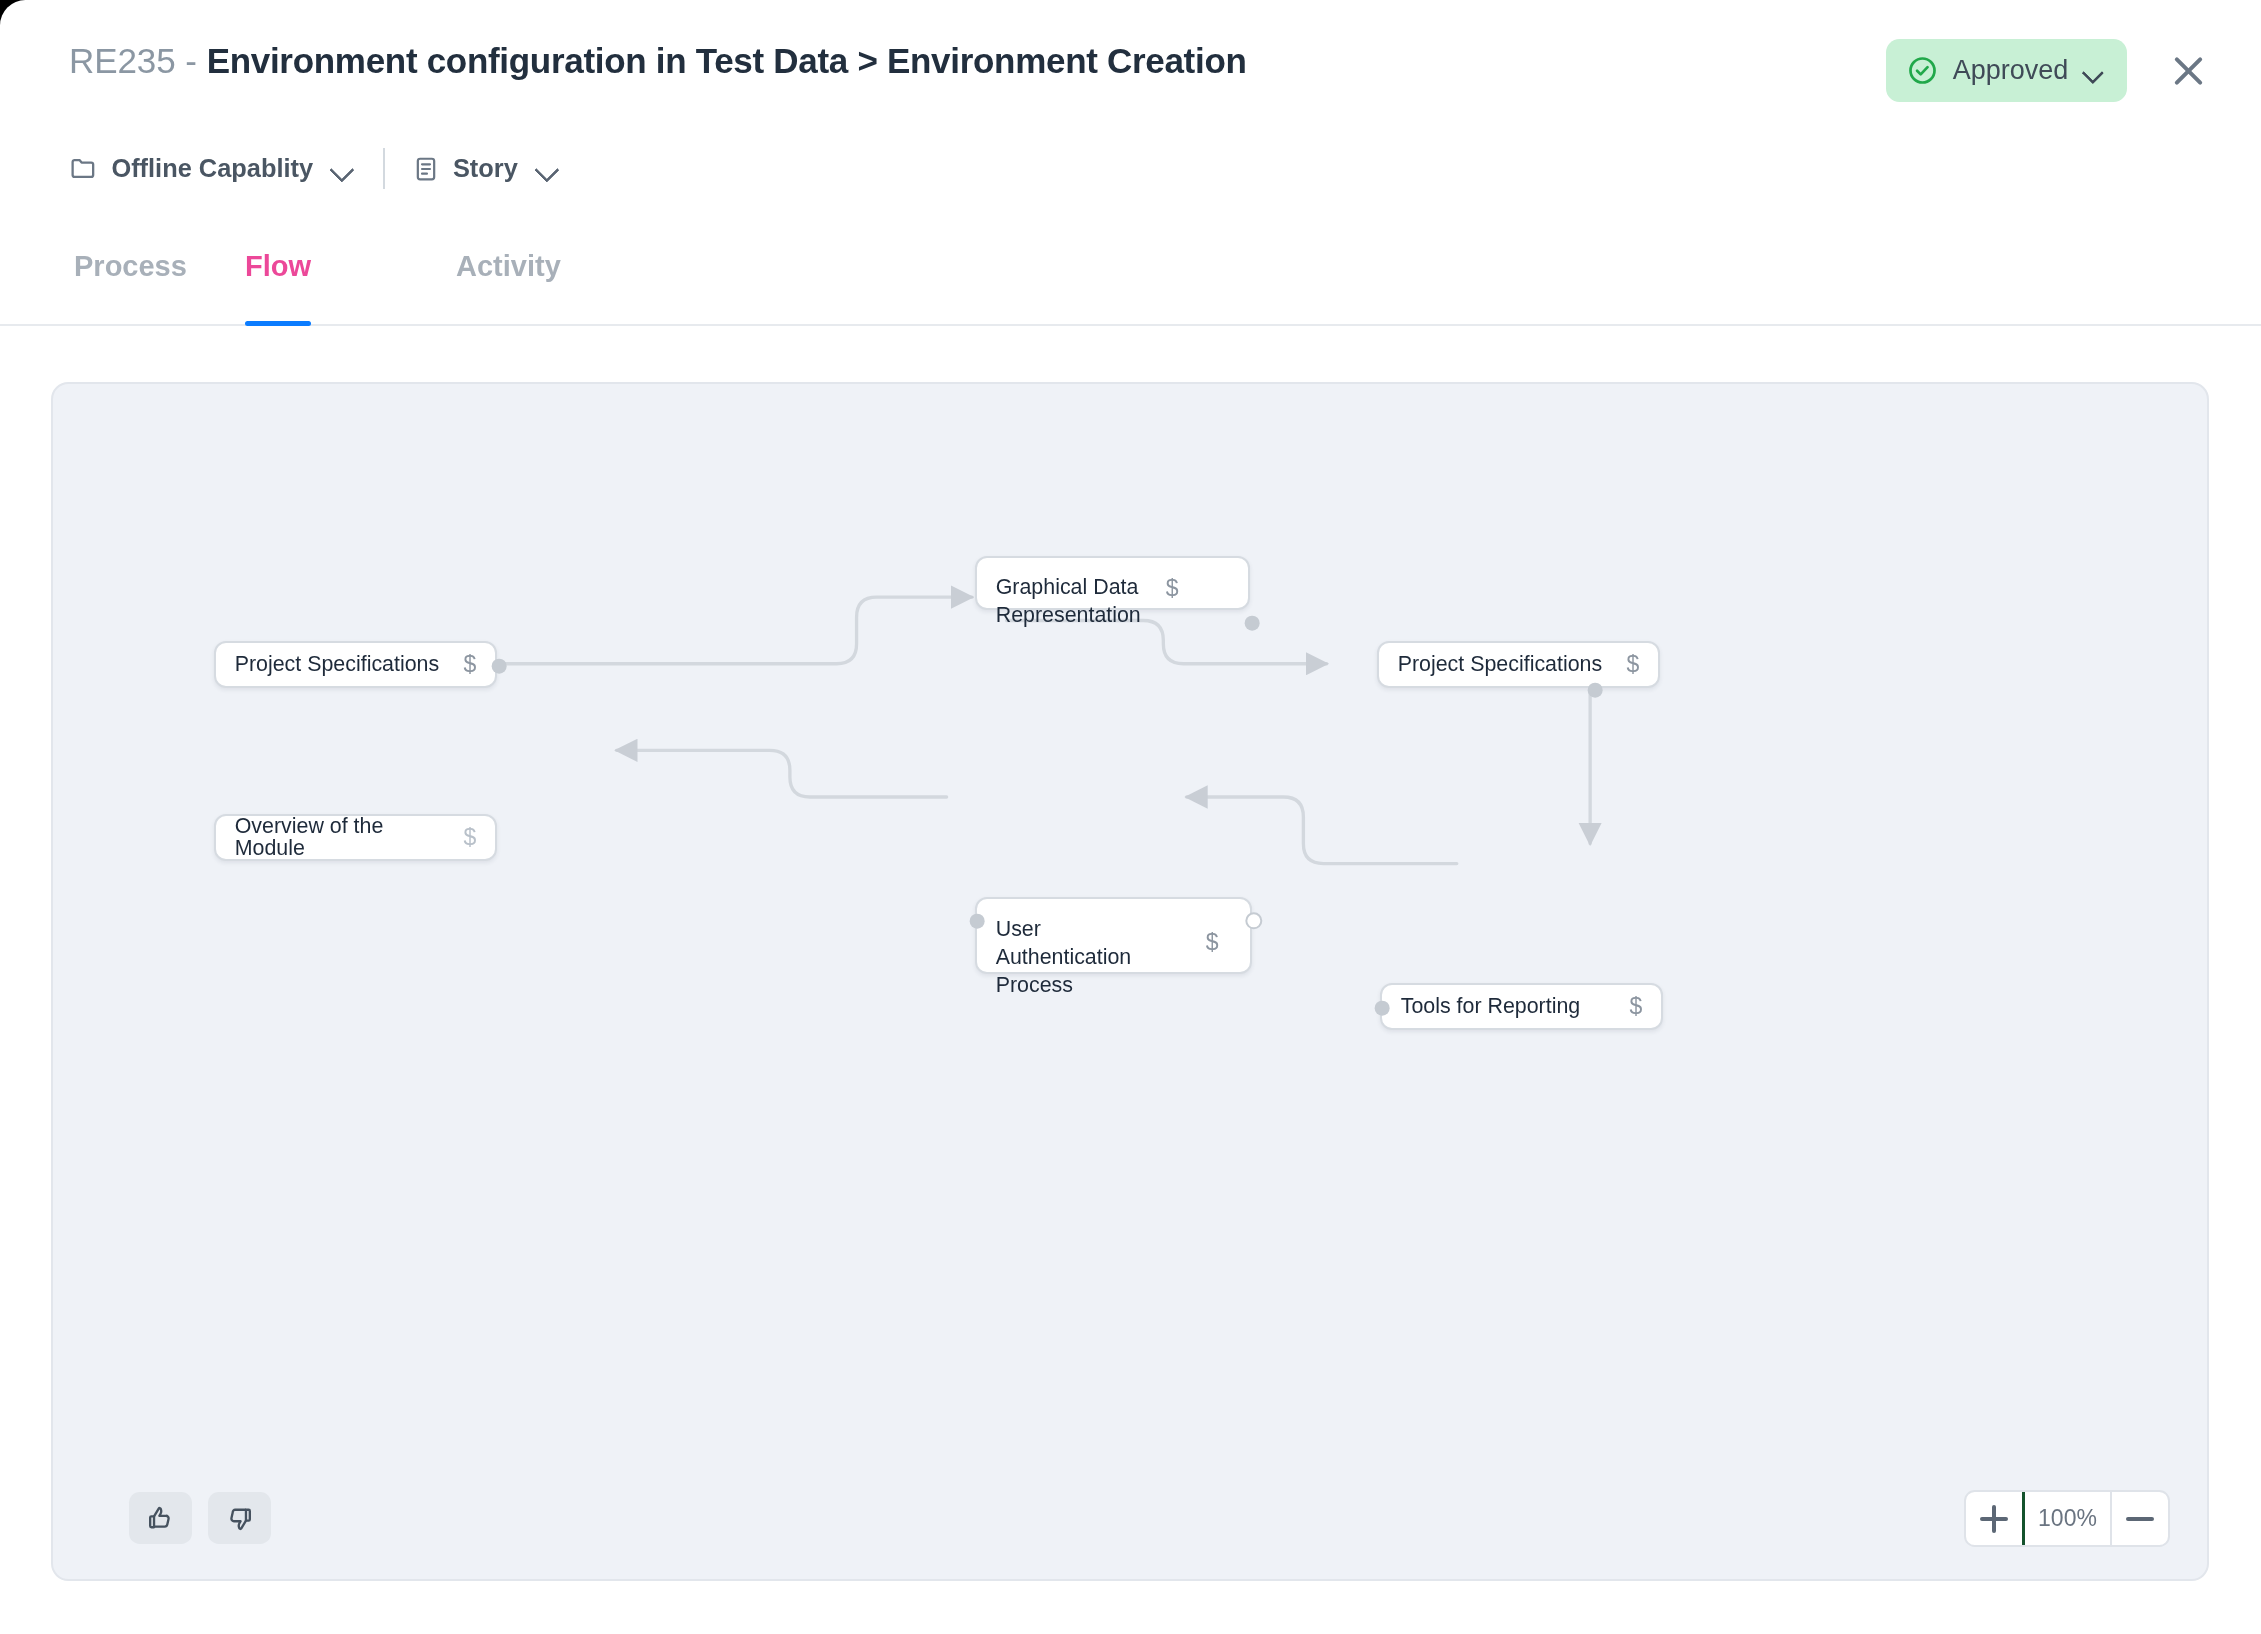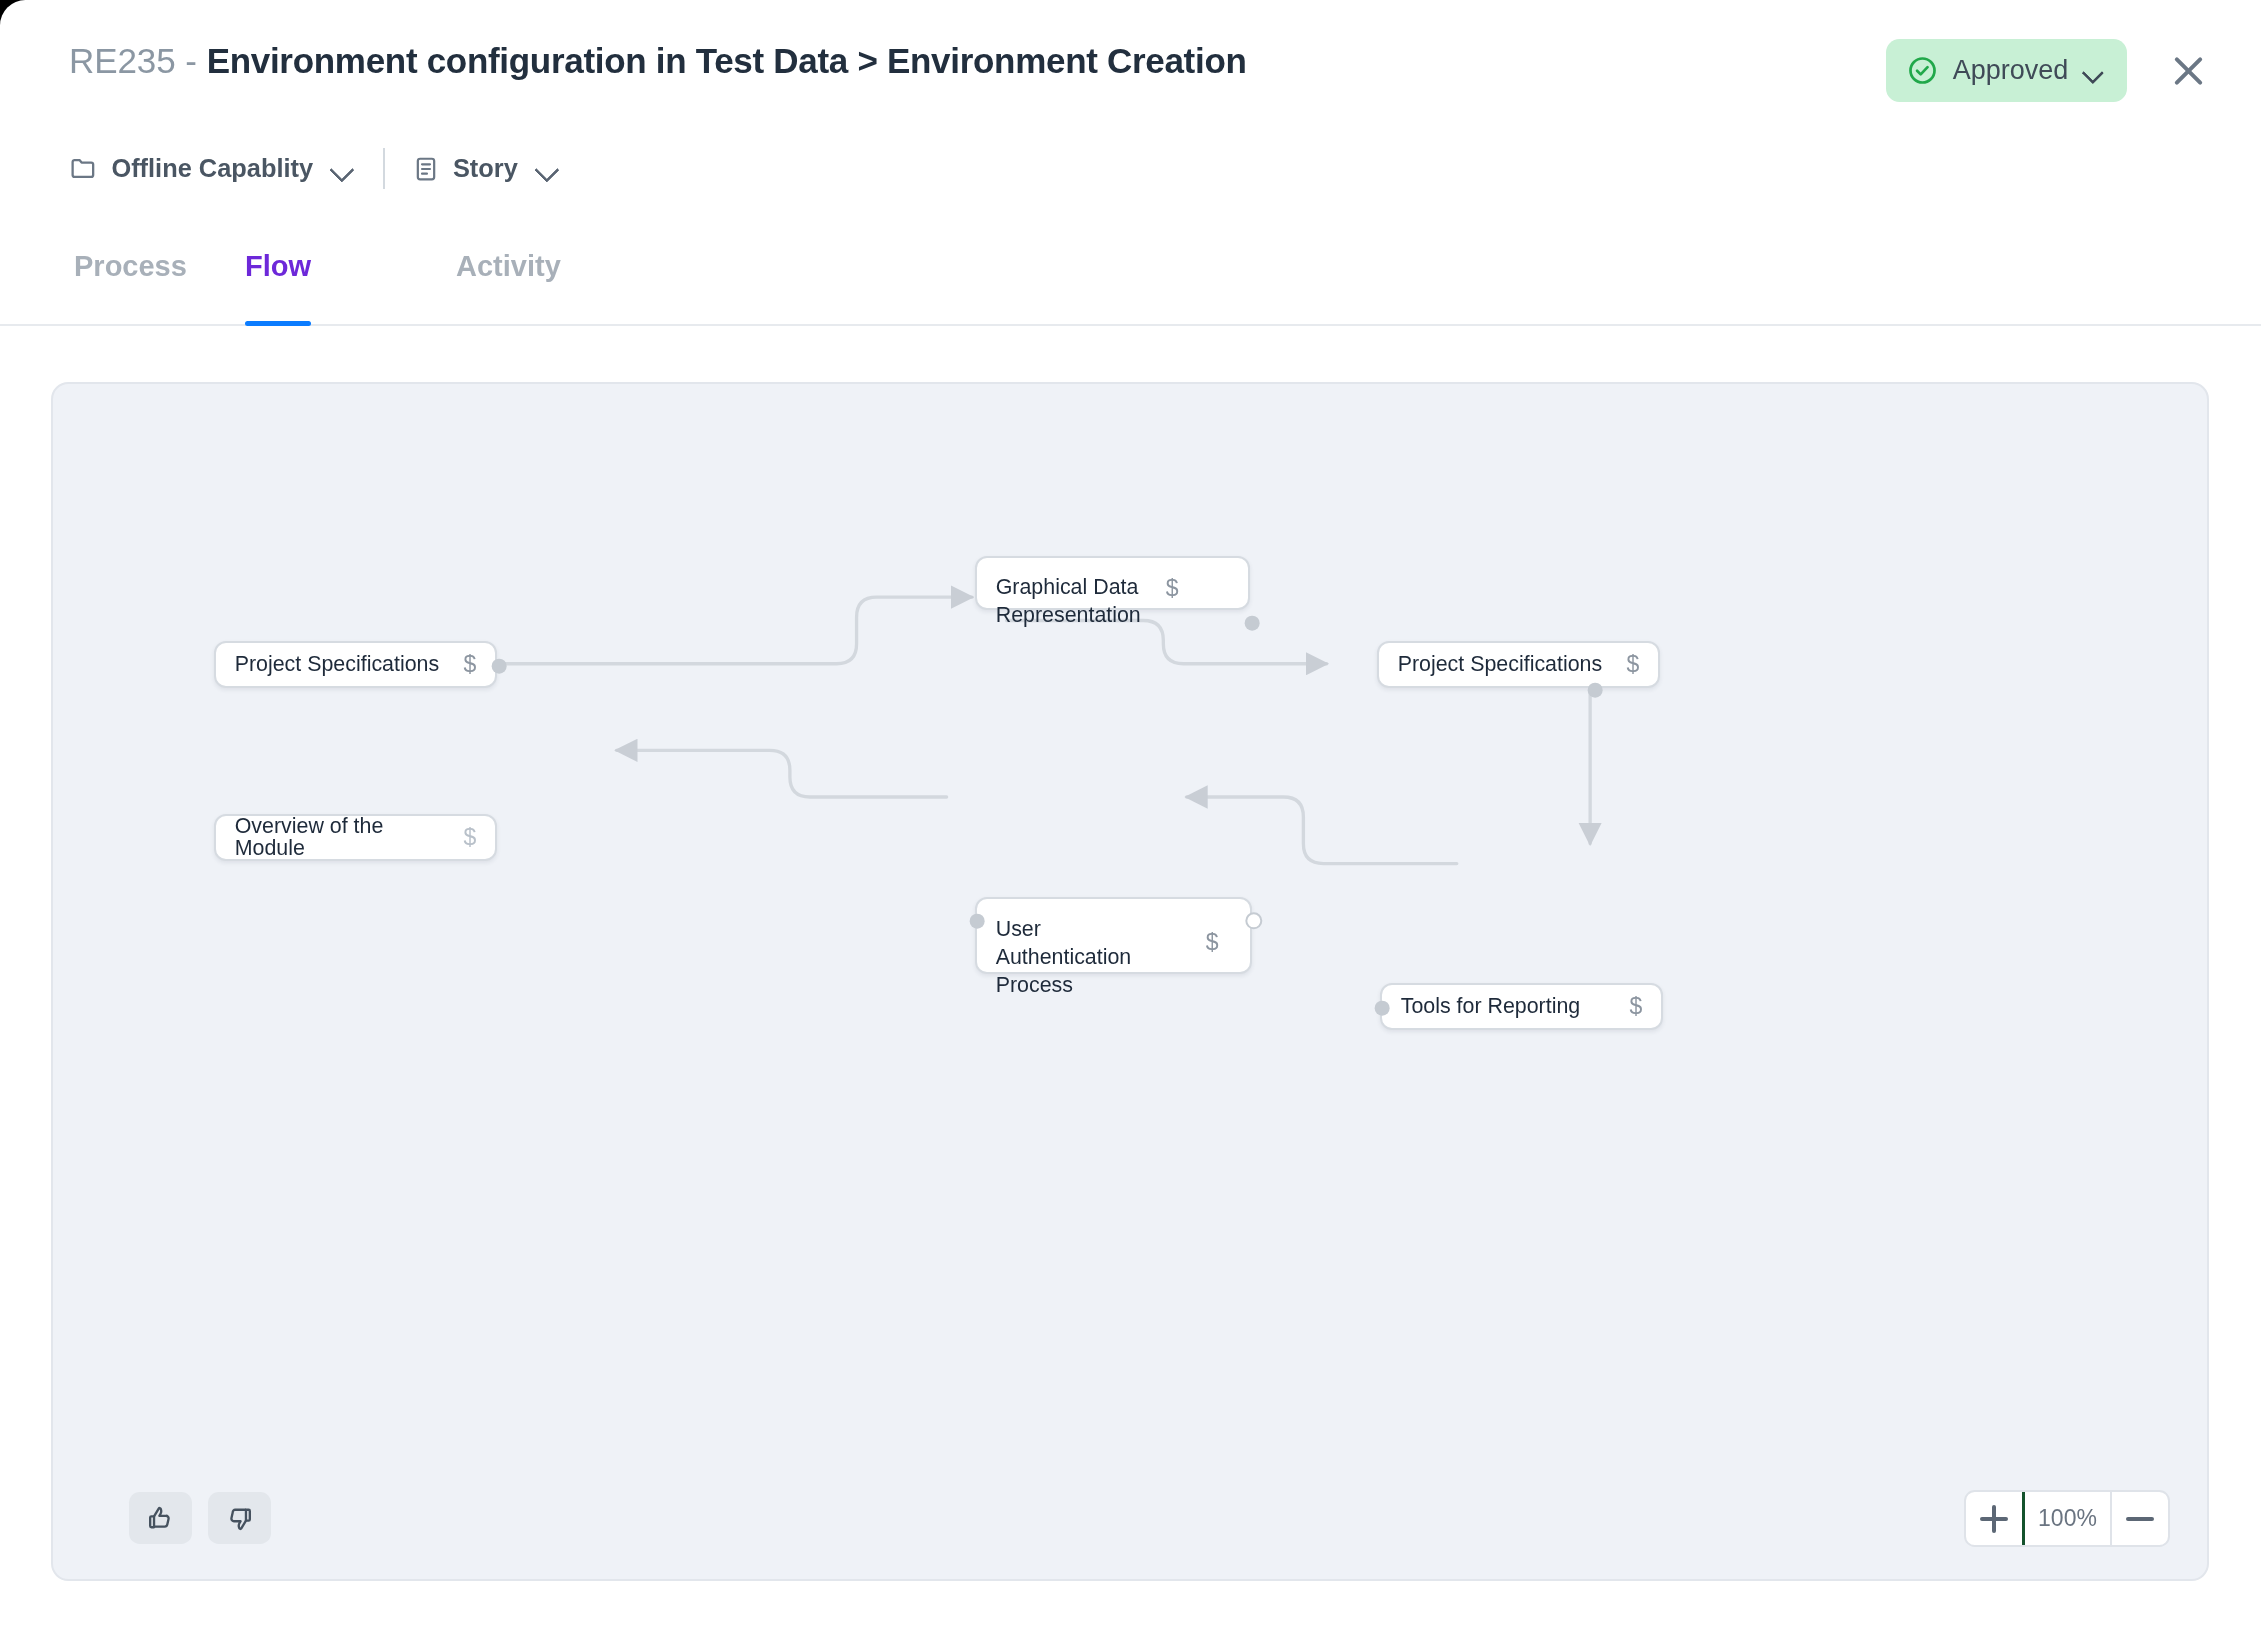--- a/index.html
+++ b/index.html
@@ -133,21 +133,21 @@
     bottom: 0;
     height: 79px;
     display: flex; align-items: flex-start;
     padding-top: 5.3px;
     cursor: pointer;
   }
   .tab .tab-label {
     font-size: 29px; font-weight: 700; color: #a8b0b9;
     white-space: nowrap;
   }
-  .tab.active .tab-label { color: #6d28d9; }
+  .tab.active .tab-label { color: #ec4899; }
   .tab.active::after {
     content: "";
     position: absolute;
     left: 0; right: 0; bottom: -2px;
     height: 5.3px; background: #0b7cff;
     border-radius: 2.7px;
   }
   #tab-0 { left: 74px; }
   #tab-1 { left: 245px; }
   #tab-2 { left: 456px; }

